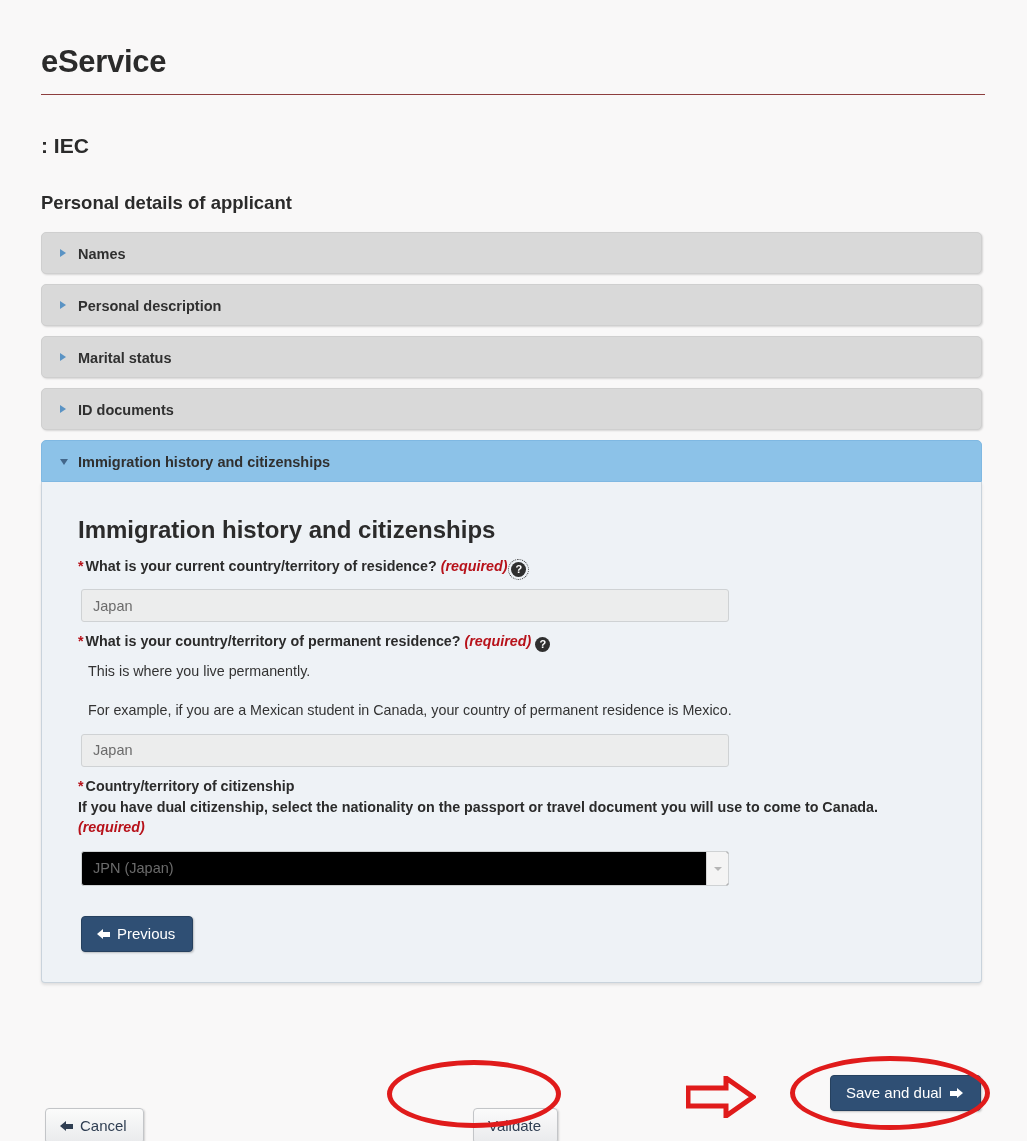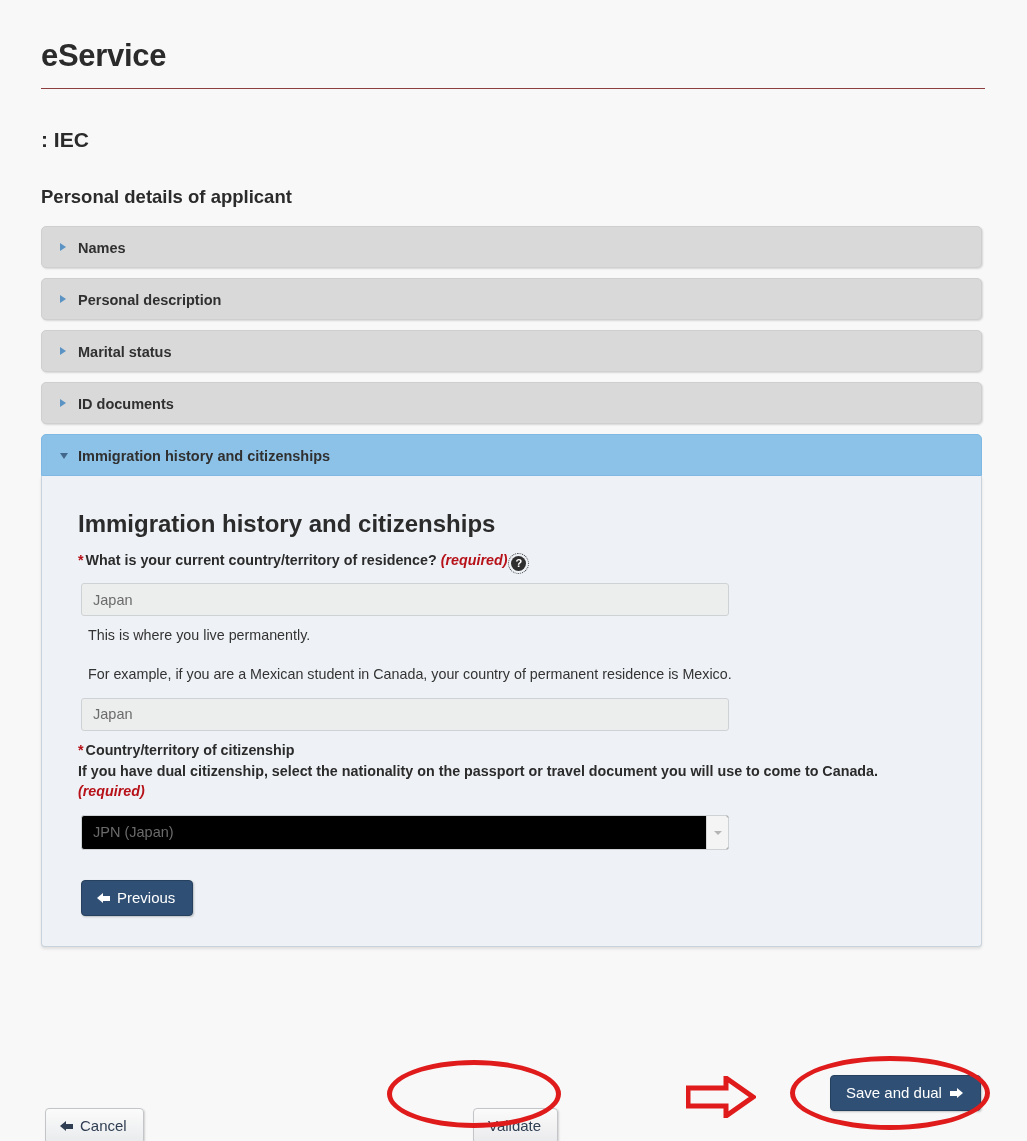--- a/index.html
+++ b/index.html
@@ -8,21 +8,21 @@
     margin: 0; padding: 0;
     width: 1027px; height: 1141px;
     background: #f9f8f8;
     font-family: "Liberation Sans", sans-serif;
     color: #2b2b2b;
     overflow: hidden;
   }
   .page {
     position: relative;
     width: 1027px; height: 827px;
-    padding: 0 41px;
+    padding: 6px 41px;
   }
 
   
   .app-title {
     font-size: 31px;
     font-weight: bold;
     color: #2b2b2b;
     margin: 0;
     padding-top: 38px;
     letter-spacing: -0.3px;
@@ -341,20 +341,24 @@
 
         <div class="field-block">
           <p class="q-label">
             <span class="asterisk">*</span><span>What is your current country/territory of residence?</span>
             <span class="req">(required)</span><span class="helpicon focused">?</span>
           </p>
           <input class="txtinput" type="text" readonly="" value="Japan" style="">
         </div>
 
         <div class="field-block">
+          <p class="q-label">
+            <span class="asterisk">*</span><span>What is your country/territory of permanent residence?</span>
+            <span class="req">(required)</span><span class="helpicon">?</span>
+          </p>
           <p class="hint">This is where you live permanently.</p>
           <p class="hint indent2">For example, if you are a Mexican student in Canada, your country of permanent residence is Mexico.</p>
           <input class="txtinput" type="text" readonly="" value="Japan" style="">
         </div>
 
         <div class="field-block last">
           <p class="q-label">
             <span class="asterisk">*</span><span>Country/territory of citizenship</span><br>
             <span>If you have dual citizenship, select the nationality on the passport or travel document you will use to come to Canada.</span>
             <span class="req">(required)</span>

